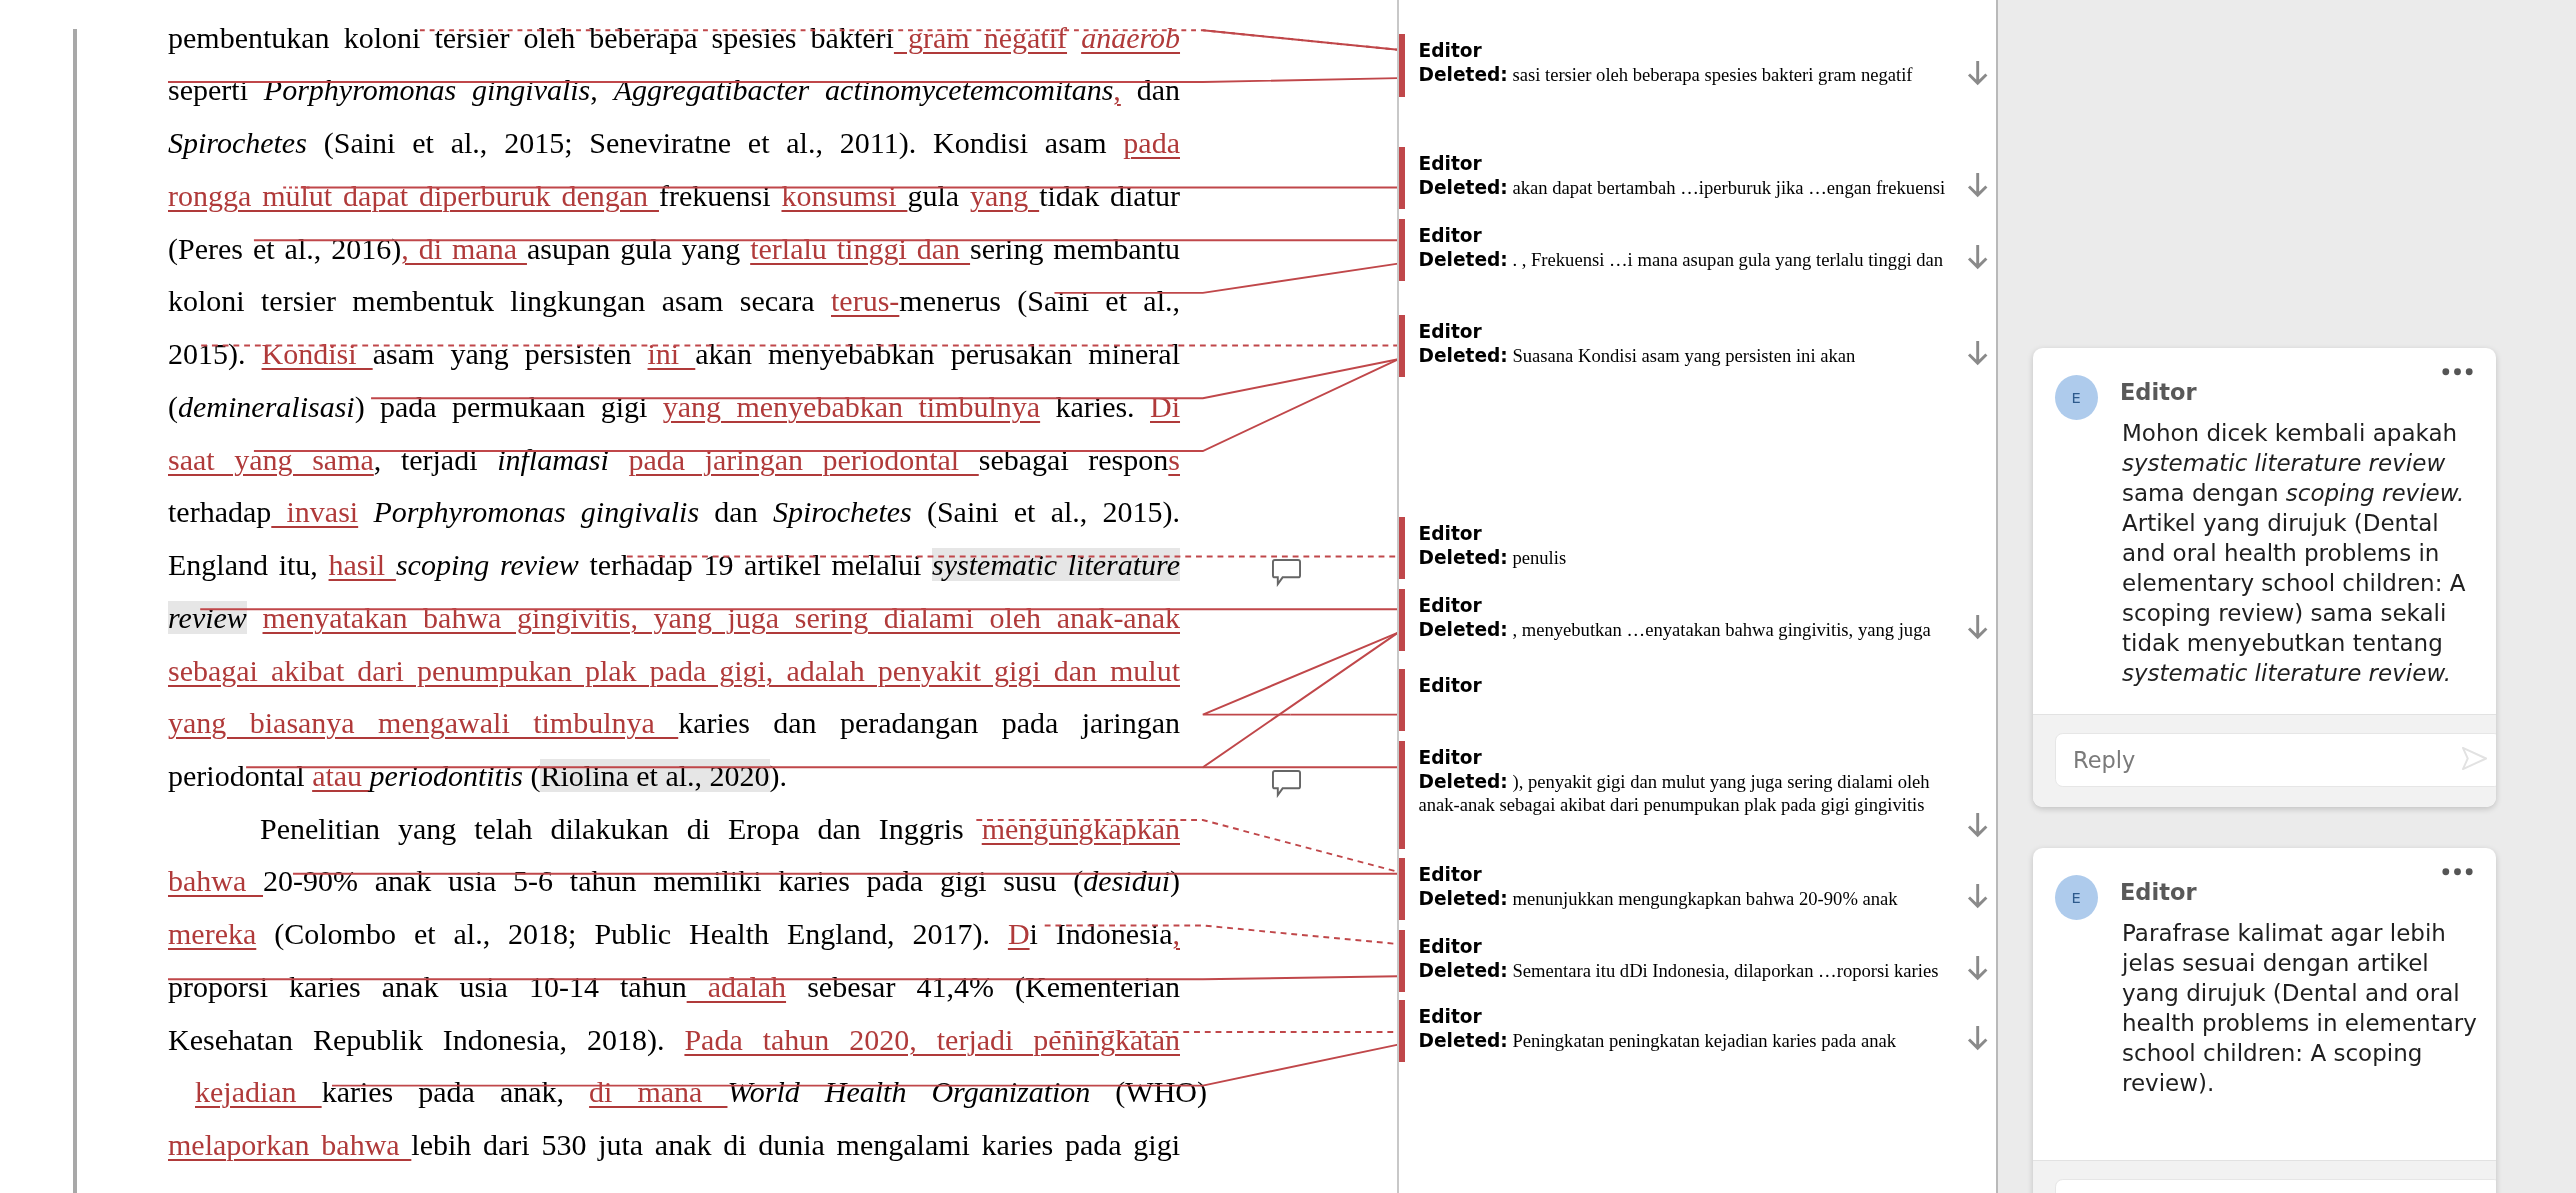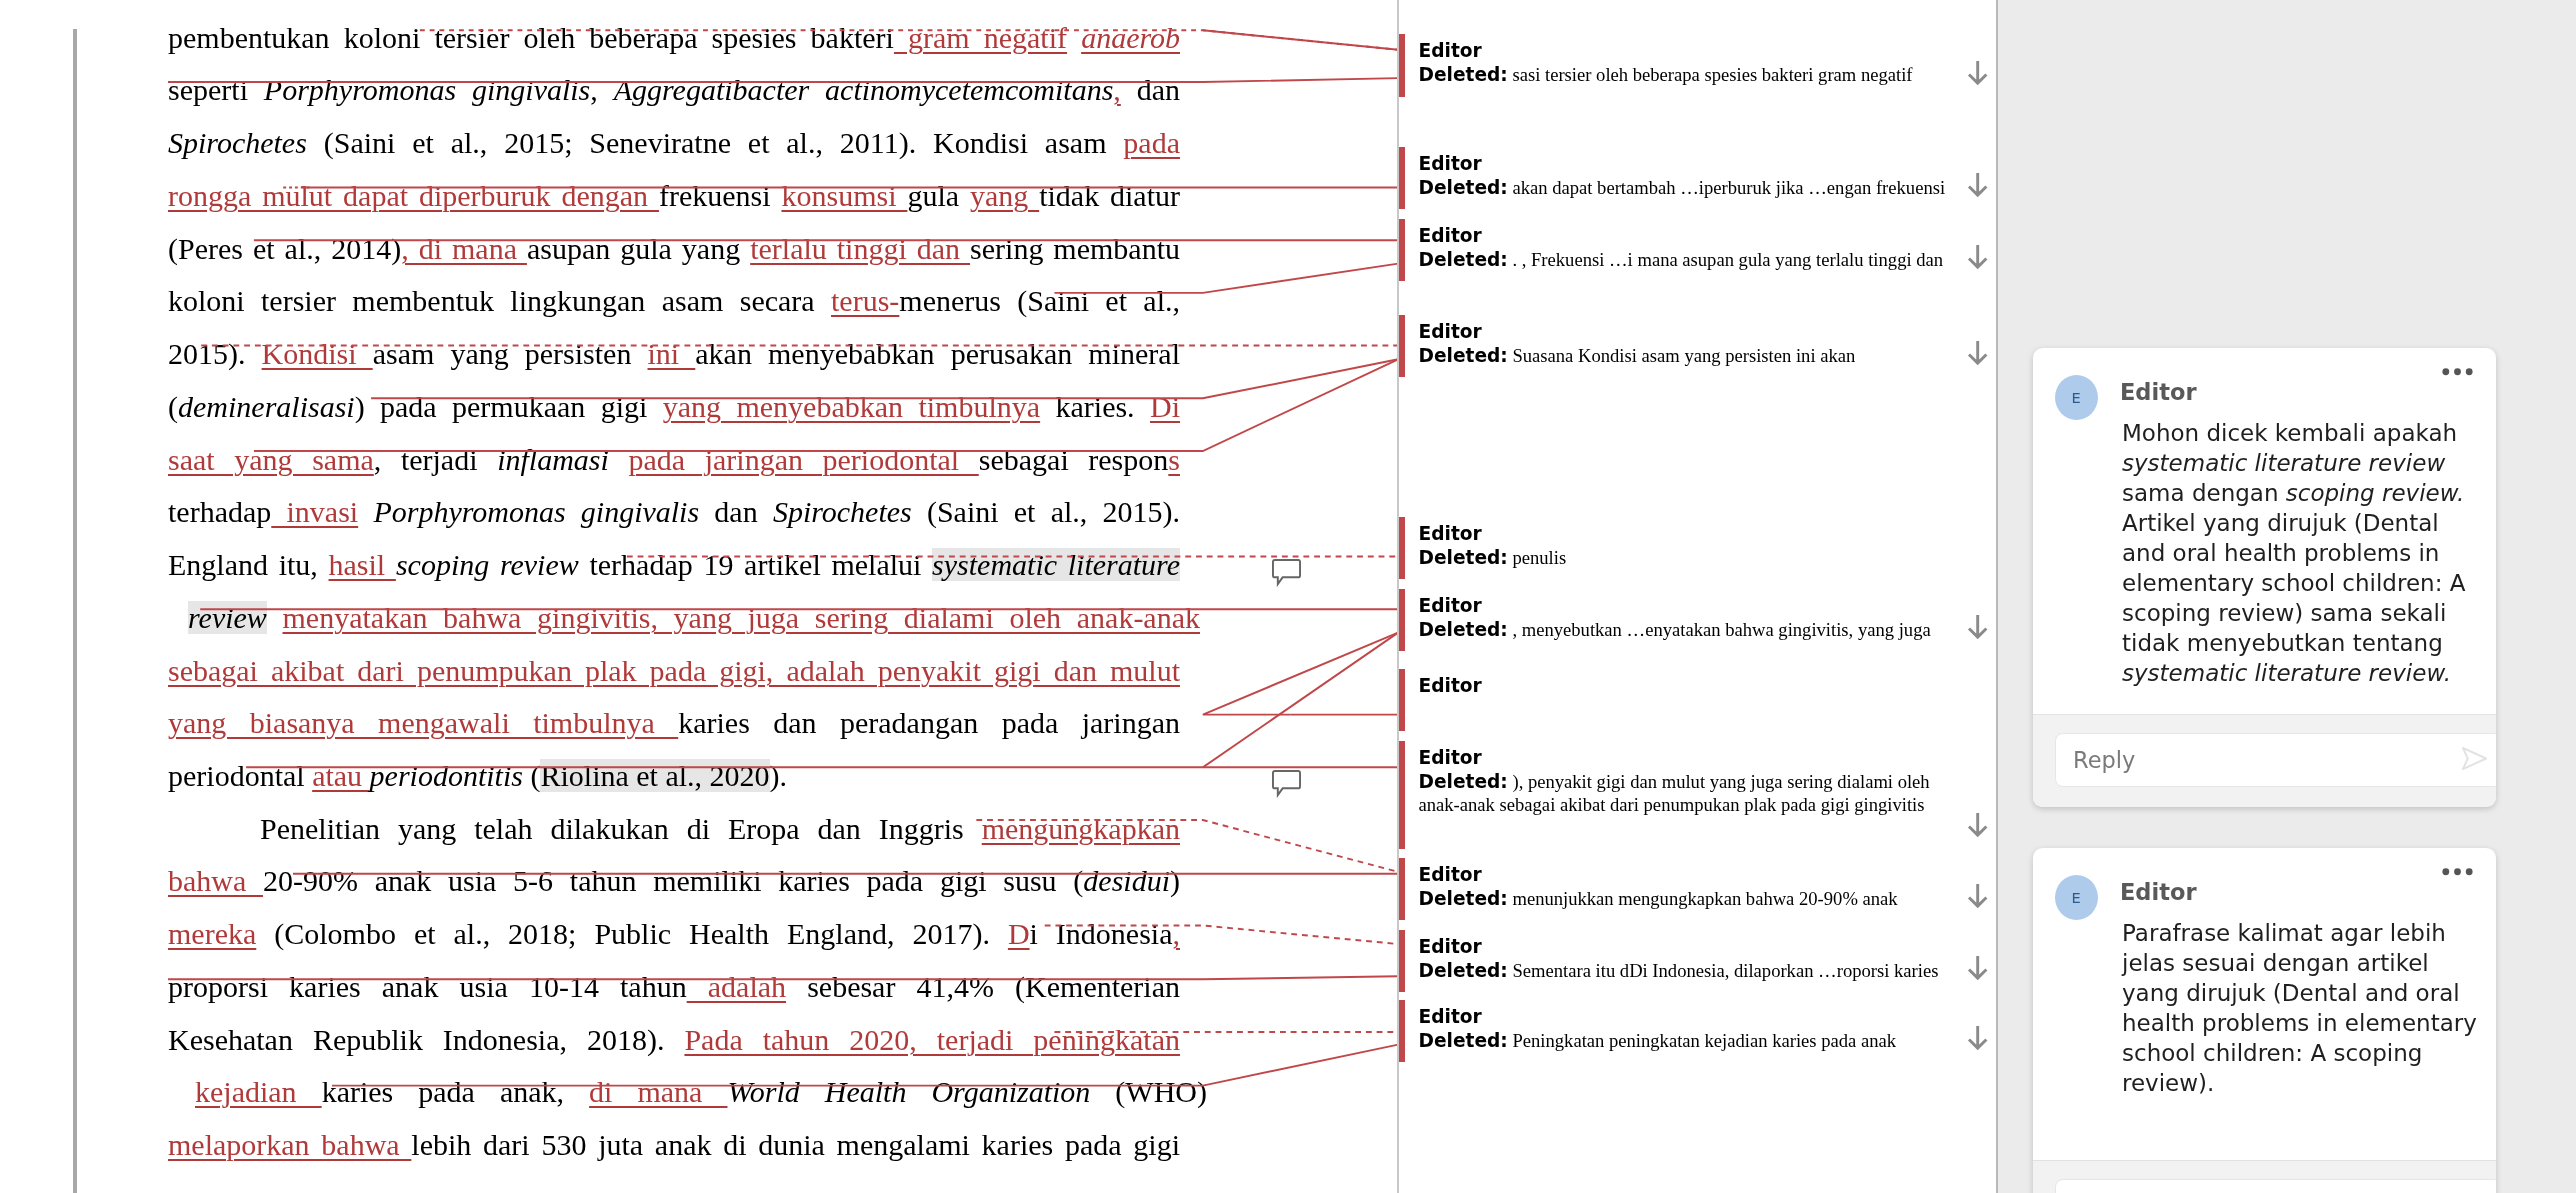--- a/index.html
+++ b/index.html
@@ -38,28 +38,28 @@
 </head>
 <body>
 
 <div id="doc">
   <div id="page-edge"></div>
   <div id="text">
       <div class="line just" style="top: 10.7px;"><span class="">pembentukan koloni tersier oleh beberapa spesies bakteri</span><span class="ins"> gram negatif</span><span class=""> </span><span class="ins it">anaerob</span></div>
       <div class="line just" style="top: 63px;"><span class="">seperti </span><span class="it">Porphyromonas gingivalis</span><span class="">, </span><span class="it">Aggregatibacter actinomycetemcomitans</span><span class="ins">,</span><span class=""> dan</span></div>
       <div class="line just" style="top: 116px;"><span class="it">Spirochetes</span><span class=""> (Saini et al., 2015; Seneviratne et al., 2011). Kondisi asam </span><span class="ins">pada</span></div>
       <div class="line just" style="top: 169px;"><span class="ins">rongga mulut dapat diperburuk dengan </span><span class="">frekuensi </span><span class="ins">konsumsi </span><span class="">gula </span><span class="ins">yang </span><span class="">tidak diatur</span></div>
-      <div class="line just" style="top: 222px;"><span class="">(Peres et al., 2014)</span><span class="ins">, di mana </span><span class="">asupan gula yang </span><span class="ins">terlalu tinggi dan </span><span class="">sering membantu</span></div>
+      <div class="line just" style="top: 222px;"><span class="">(Peres et al., 2016)</span><span class="ins">, di mana </span><span class="">asupan gula yang </span><span class="ins">terlalu tinggi dan </span><span class="">sering membantu</span></div>
       <div class="line just" style="top: 274px;"><span class="">koloni tersier membentuk lingkungan asam secara </span><span class="ins">terus-</span><span class="">menerus (Saini et al.,</span></div>
       <div class="line just" style="top: 327px;"><span class="">2015). </span><span class="ins">Kondisi </span><span class="">asam yang persisten </span><span class="ins">ini </span><span class="">akan menyebabkan perusakan mineral</span></div>
       <div class="line just" style="top: 380px;"><span class="">(</span><span class="it">demineralisasi</span><span class="">) pada permukaan gigi </span><span class="ins">yang menyebabkan timbulnya</span><span class=""> karies. </span><span class="ins">Di</span></div>
       <div class="line just" style="top: 433px;"><span class="ins">saat yang sama</span><span class="">, terjadi </span><span class="it">inflamasi</span><span class=""> </span><span class="ins">pada jaringan periodontal </span><span class="">sebagai respon</span><span class="ins">s</span></div>
       <div class="line just" style="top: 485px;"><span class="">terhadap</span><span class="ins"> invasi</span><span class=""> </span><span class="it">Porphyromonas gingivalis</span><span class=""> dan </span><span class="it">Spirochetes</span><span class=""> (Saini et al., 2015).</span></div>
       <div class="line just" style="top: 538px;"><span class="">England itu, </span><span class="ins">hasil </span><span class="it">scoping review</span><span class=""> terhadap 19 artikel melalui </span><span class="it hl">systematic literature</span></div>
-      <div class="line just" style="top: 591px; margin-left: 20px;"><span class="it hl">review</span><span class=""> </span><span class="ins">menyatakan bahwa gingivitis, yang juga sering dialami oleh anak-anak</span></div>
+      <div class="line just" style="top: 591px;"><span class="it hl">review</span><span class=""> </span><span class="ins">menyatakan bahwa gingivitis, yang juga sering dialami oleh anak-anak</span></div>
       <div class="line just" style="top: 644px;"><span class="ins">sebagai akibat dari penumpukan plak pada gigi, adalah penyakit gigi dan mulut</span></div>
       <div class="line just" style="top: 696px;"><span class="ins">yang biasanya mengawali timbulnya </span><span class="">karies dan peradangan pada jaringan</span></div>
       <div class="line" style="top: 749px;"><span class="">periodontal </span><span class="ins">atau </span><span class="it">periodontitis</span><span class=""> (</span><span class="hl">Riolina et al., 2020</span><span class="">).</span></div>
       <div class="line just" style="top: 802px; padding-left: 92px; width: 920px;"><span class="">Penelitian yang telah dilakukan di Eropa dan Inggris </span><span class="ins">mengungkapkan</span></div>
       <div class="line just" style="top: 854px;"><span class="ins">bahwa </span><span class="">20-90% anak usia 5-6 tahun memiliki karies pada gigi susu (</span><span class="it">desidui</span><span class="">)</span></div>
       <div class="line just" style="top: 907px;"><span class="ins">mereka</span><span class=""> (Colombo et al., 2018; Public Health England, 2017). </span><span class="ins">D</span><span class="">i Indonesia</span><span class="ins">,</span></div>
       <div class="line just" style="top: 960px;"><span class="">proporsi karies anak usia 10-14 tahun</span><span class="ins"> adalah</span><span class=""> sebesar 41,4% (Kementerian</span></div>
       <div class="line just" style="top: 1013px;"><span class="">Kesehatan Republik Indonesia, 2018). </span><span class="ins">Pada tahun 2020, terjadi peningkatan</span></div>
       <div class="line just" style="top: 1065px; margin-left: 27px;"><span class="ins">kejadian </span><span class="">karies pada anak, </span><span class="ins">di mana </span><span class="it">World Health Organization</span><span class=""> (WHO)</span></div>
       <div class="line just" style="top: 1118px;"><span class="ins">melaporkan bahwa </span><span class="">lebih dari 530 juta anak di dunia mengalami karies pada gigi</span></div>

